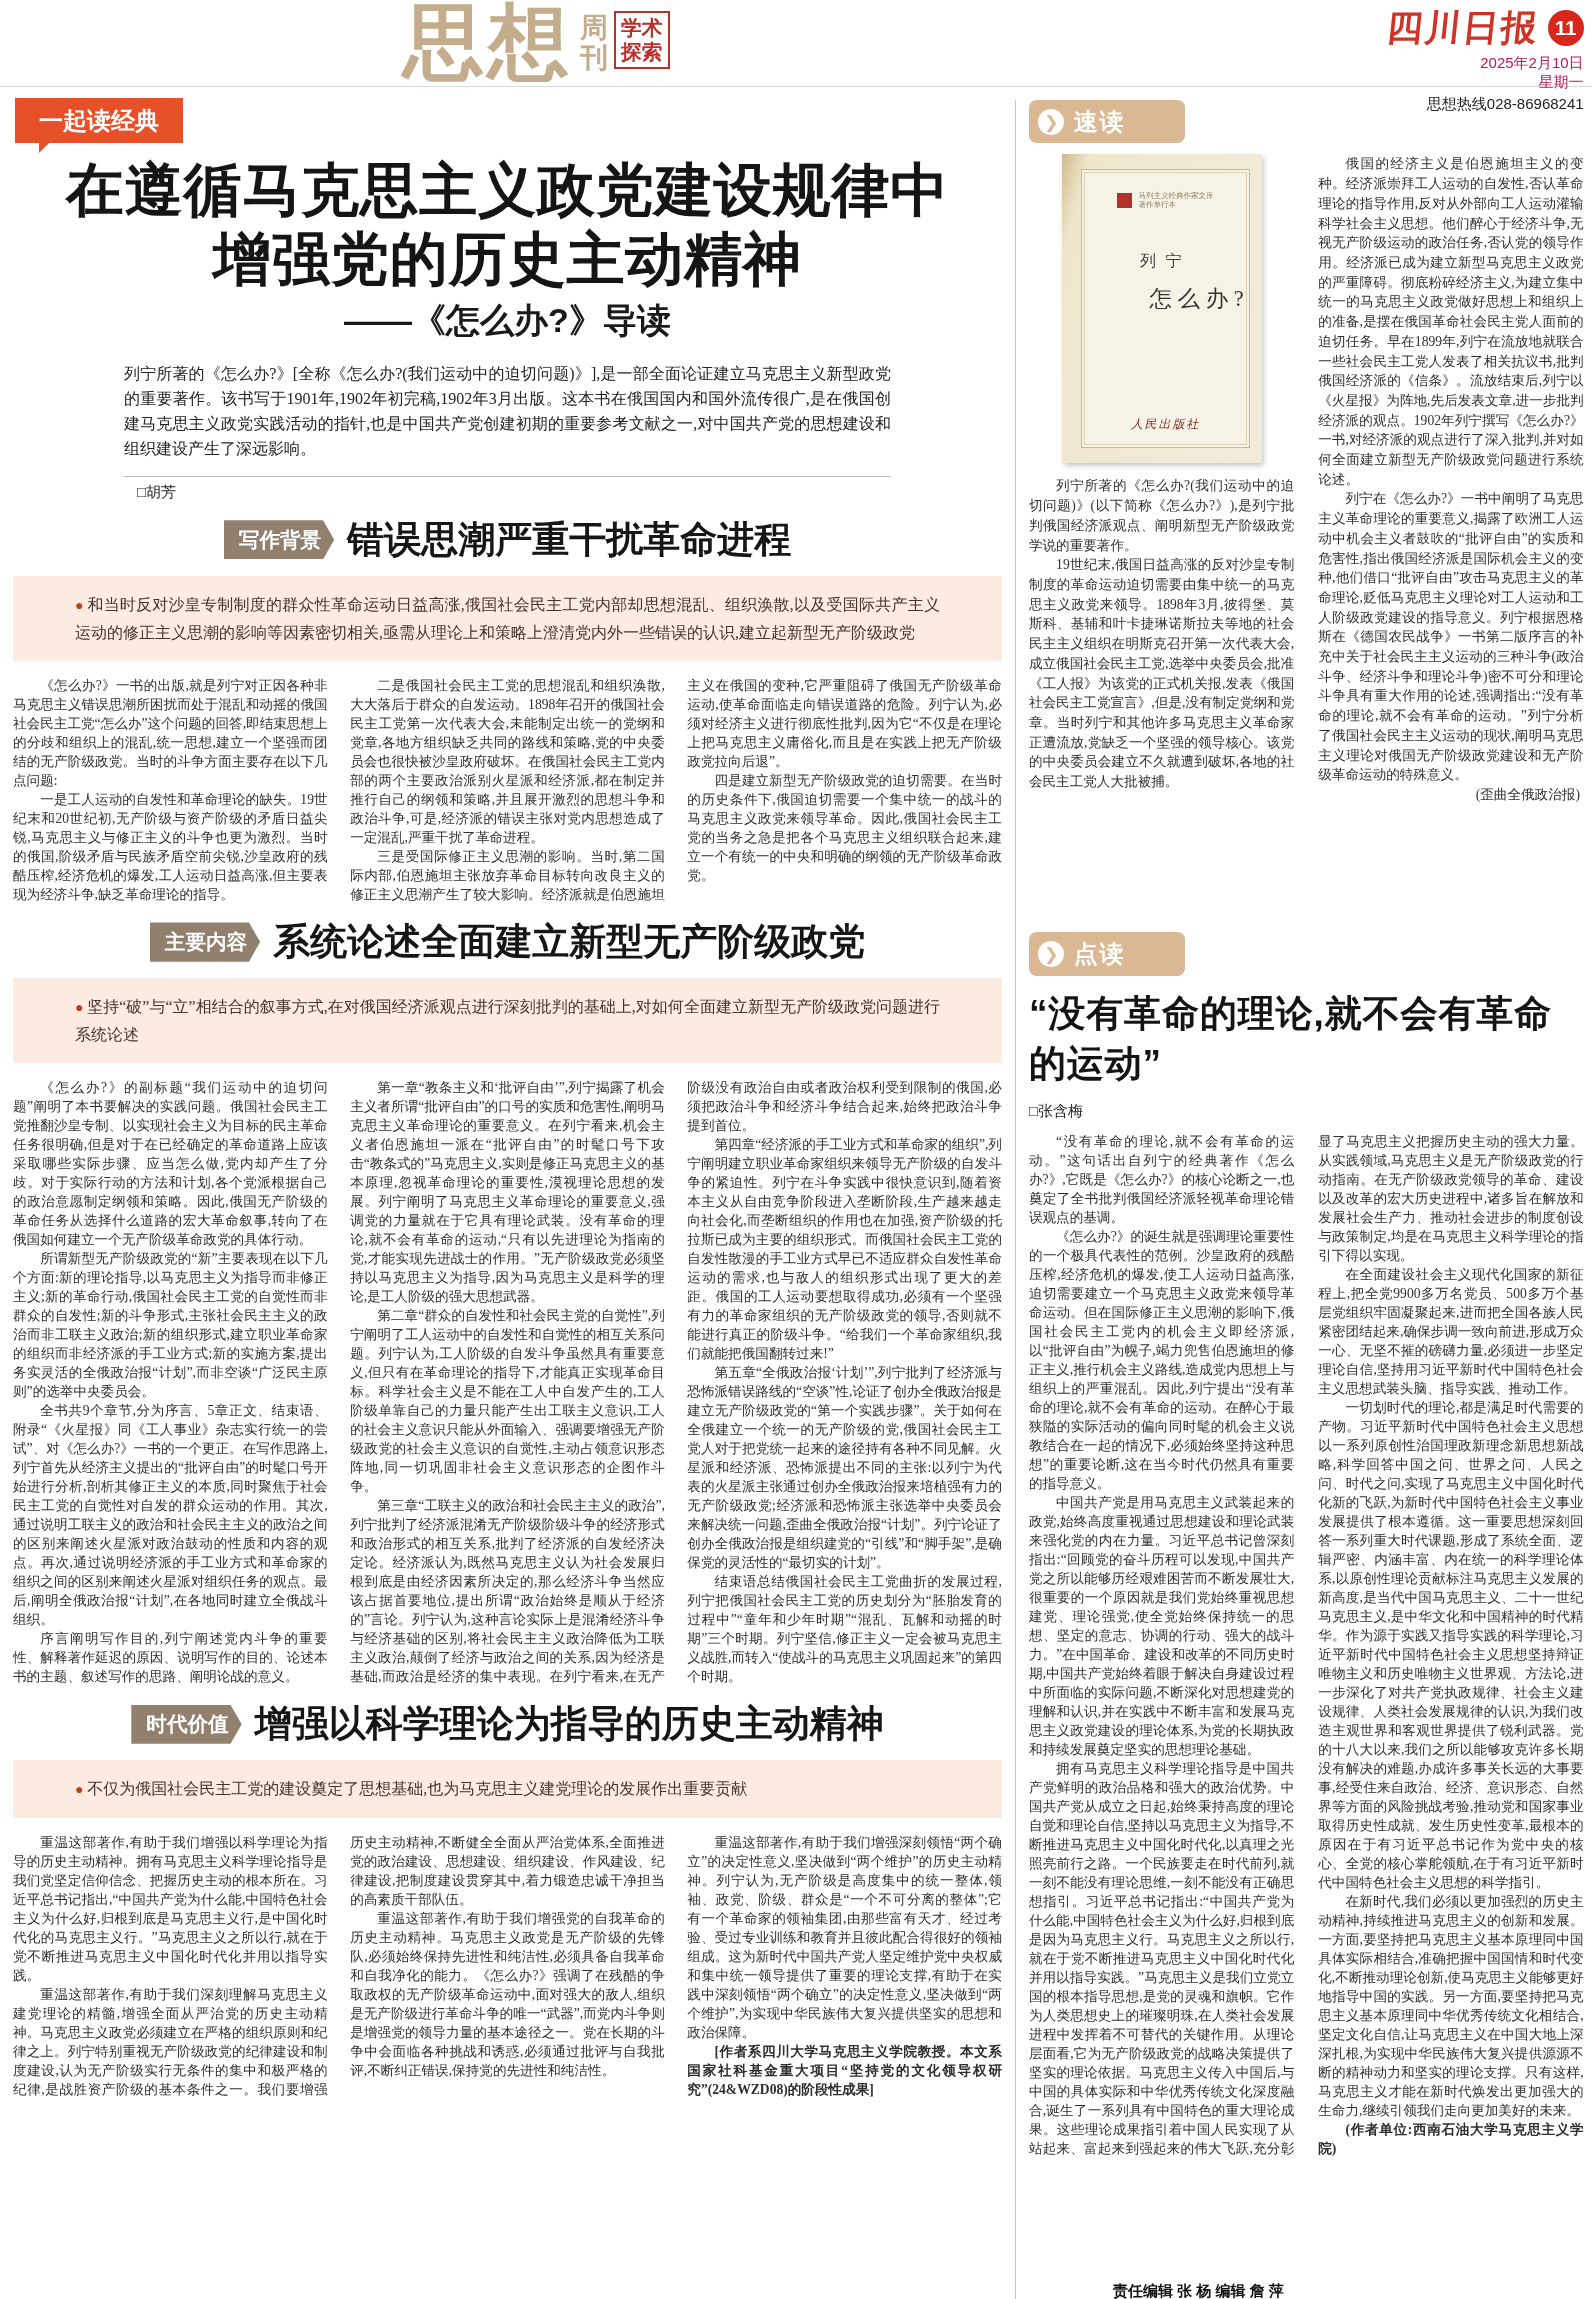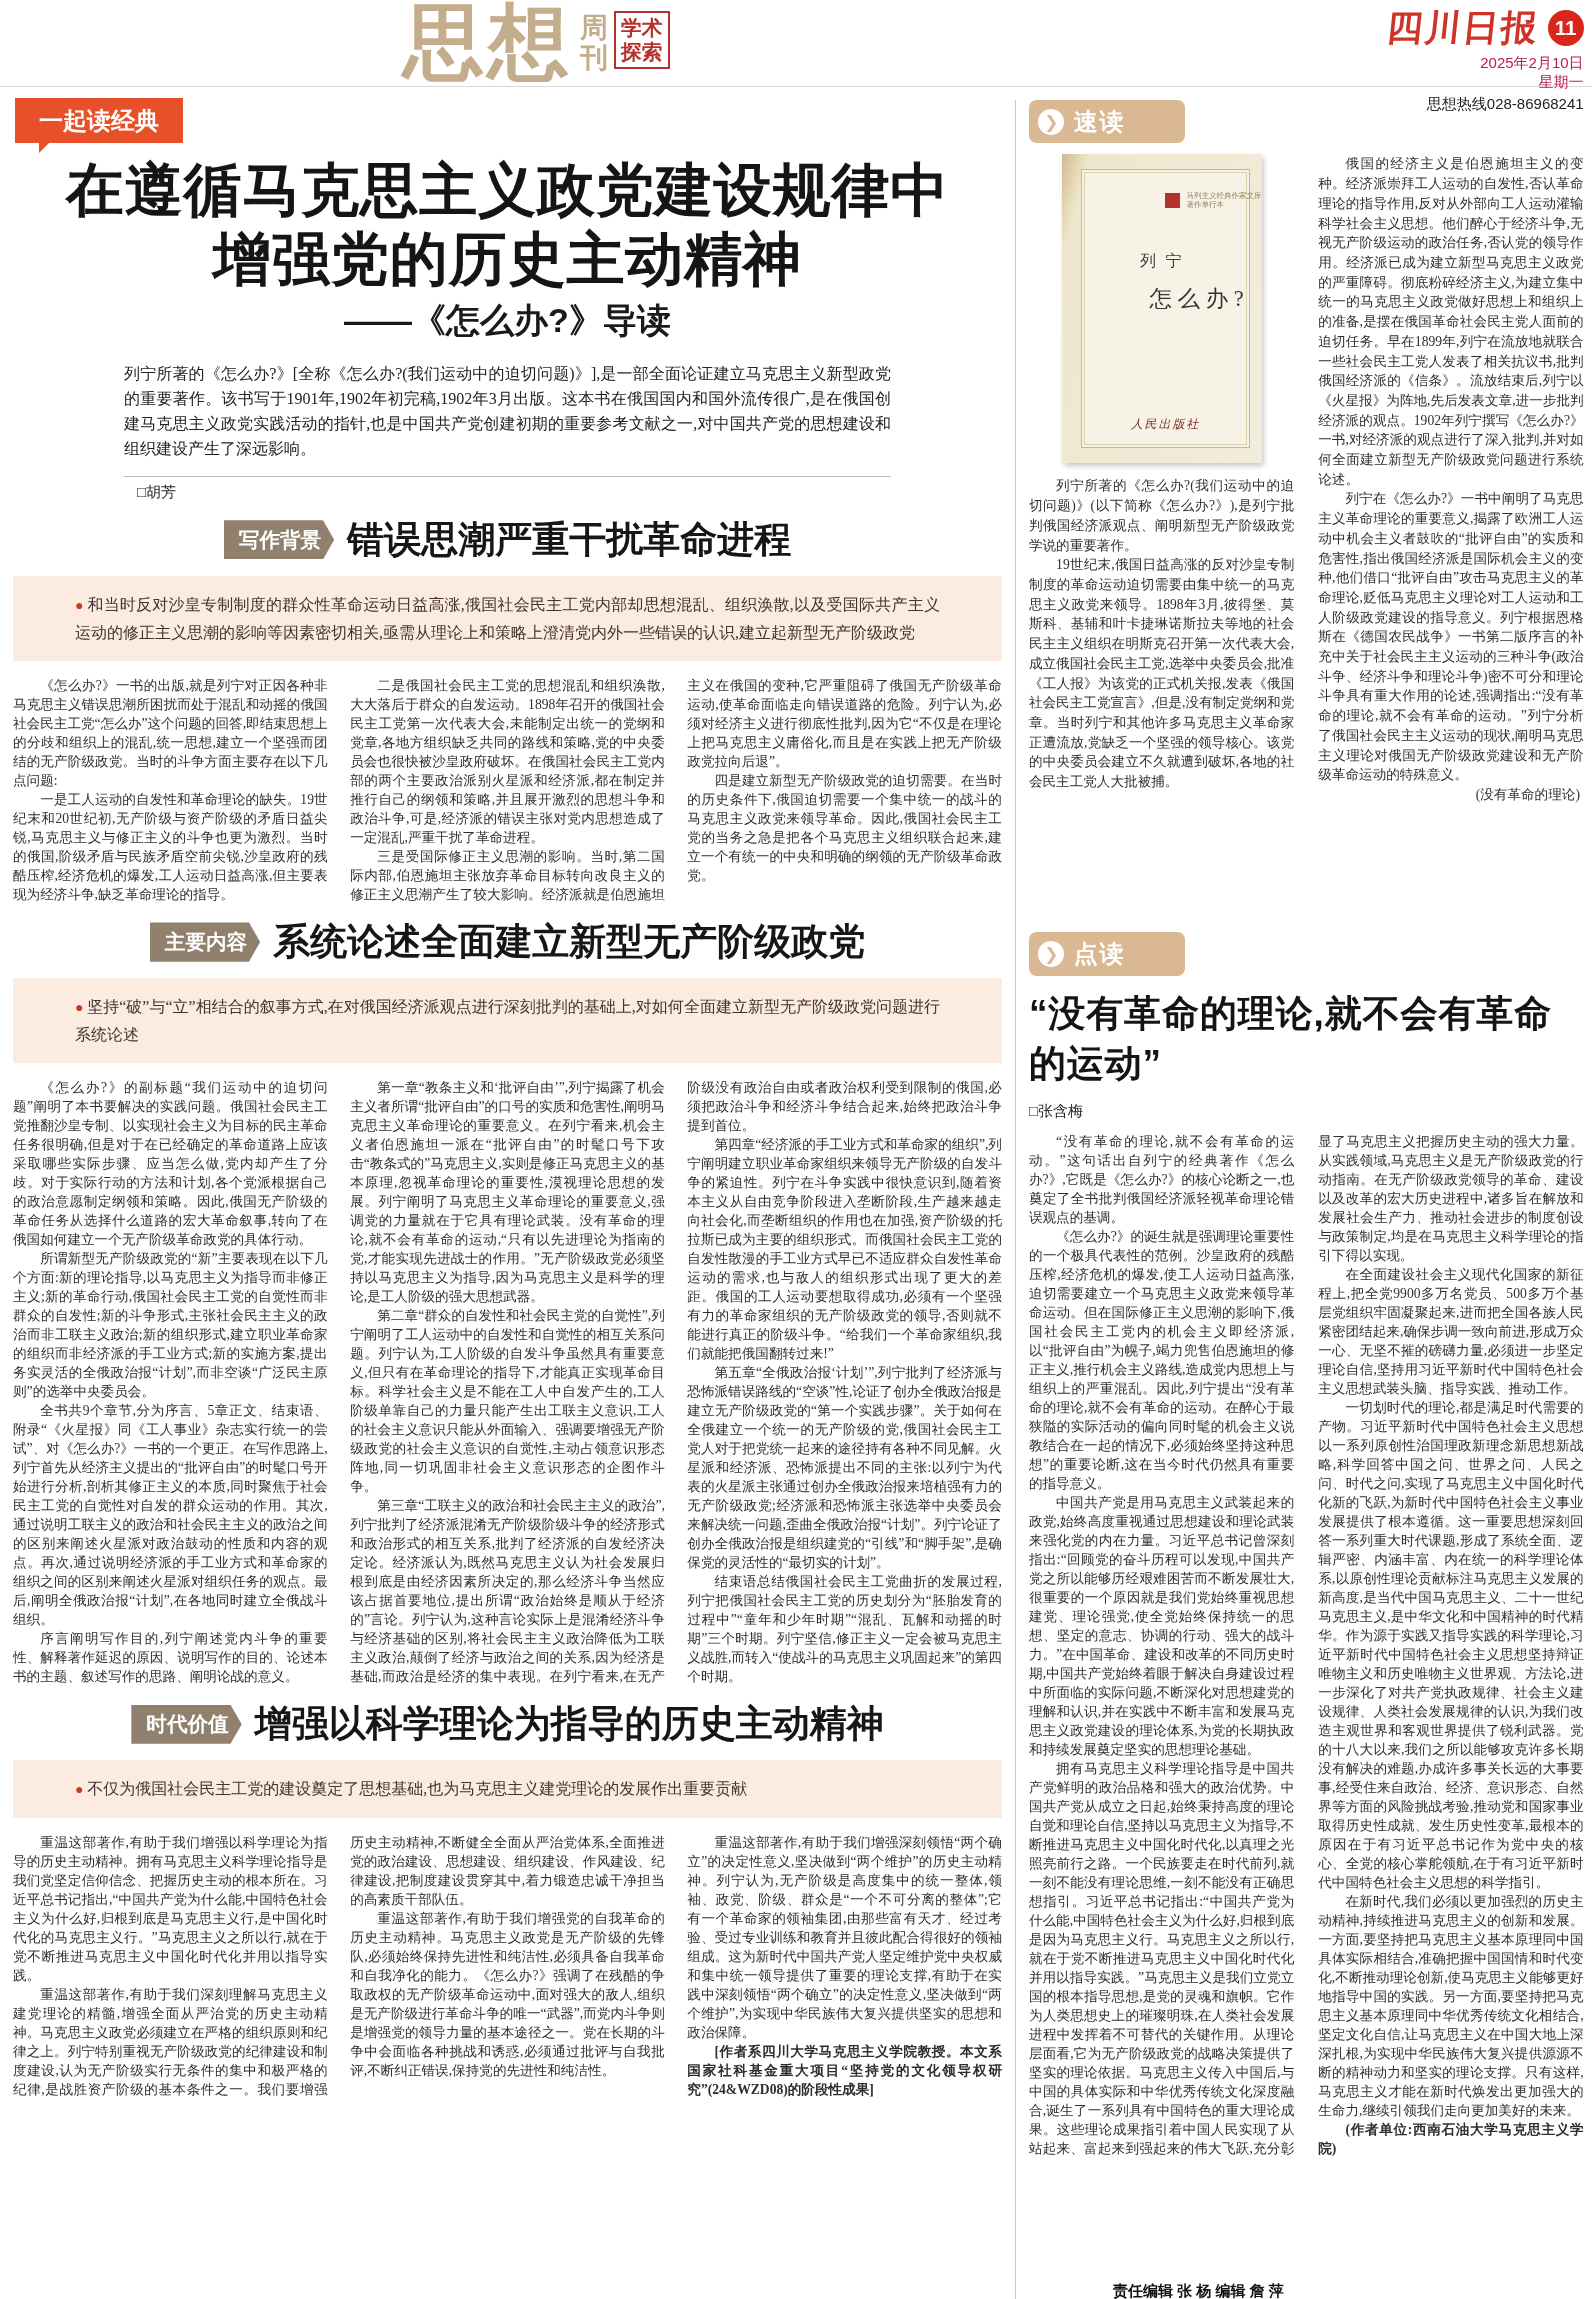--- a/index.html
+++ b/index.html
@@ -61,21 +61,21 @@
                     display:flex;align-items:center;justify-content:center;}
   .side-badge .lbl{color:#fff;font-family:"Liberation Sans",sans-serif;font-weight:700;font-size:24px;letter-spacing:1.9px;}
   .sudu-cols{column-count:2;column-gap:24px;height:761px;font-size:13.6px;line-height:19.7px;
              text-align:justify;color:#2e2e2e;}
   .sudu-cols p{margin:0;text-indent:2em;}
   .book{break-inside:avoid;width:200px;height:309px;margin:0 auto 13px auto;position:relative;
         background:linear-gradient(105deg,#cdb98e 0%,#e4d6b2 6%,#efe6cd 10%,#f2ecdc 100%);
         box-shadow:1.9px 2.8px 5.6px rgba(0,0,0,.25);}
   .book-inner{position:absolute;top:15px;left:19px;right:11.2px;bottom:15px;background:#f6f2e6;
               border:0.9px solid #c9b88e;outline:0.9px solid #ddd0ae;outline-offset:-4.7px;}
-  .book-seal-row{position:absolute;top:20.6px;left:50%;transform:translateX(-50%);display:flex;gap:6px;align-items:center;margin-left:48px;}
+  .book-seal-row{position:absolute;top:20.6px;left:50%;transform:translateX(-50%);display:flex;gap:6px;align-items:center;}
   .book-seal{width:15px;height:15px;background:#b5312c;}
   .book-series{font-size:7.5px;color:#8d7c5c;line-height:9.4px;white-space:nowrap;}
   .book-author{position:absolute;top:81px;width:100%;text-align:center;font-size:16px;
                letter-spacing:9.4px;color:#3b3b3b;}
   .book-title{position:absolute;top:111px;width:100%;text-align:right;font-size:22.5px;font-weight:400;
               letter-spacing:5.6px;color:#333;margin-top:8px;}
   .book-pub{position:absolute;bottom:13px;width:100%;text-align:center;font-size:12px;
             color:#7e2f24;font-style:italic;letter-spacing:1.9px;}
   .sudu-credit{text-indent:0 !important;text-align:right;padding-right:3.7px;}
   .diandu{margin-top:17px;}
@@ -209,21 +209,21 @@
               <div class="book-title">怎么办?</div>
               <div class="book-pub">人民出版社</div>
             </div>
           </div>
           <div>
               <p>列宁所著的《怎么办?(我们运动中的迫切问题)》(以下简称《怎么办?》),是列宁批判俄国经济派观点、阐明新型无产阶级政党学说的重要著作。</p>
               <p>19世纪末,俄国日益高涨的反对沙皇专制制度的革命运动迫切需要由集中统一的马克思主义政党来领导。1898年3月,彼得堡、莫斯科、基辅和叶卡捷琳诺斯拉夫等地的社会民主主义组织在明斯克召开第一次代表大会,成立俄国社会民主工党,选举中央委员会,批准《工人报》为该党的正式机关报,发表《俄国社会民主工党宣言》,但是,没有制定党纲和党章。当时列宁和其他许多马克思主义革命家正遭流放,党缺乏一个坚强的领导核心。该党的中央委员会建立不久就遭到破坏,各地的社会民主工党人大批被捕。</p>
               <p>俄国的经济主义是伯恩施坦主义的变种。经济派崇拜工人运动的自发性,否认革命理论的指导作用,反对从外部向工人运动灌输科学社会主义思想。他们醉心于经济斗争,无视无产阶级运动的政治任务,否认党的领导作用。经济派已成为建立新型马克思主义政党的严重障碍。彻底粉碎经济主义,为建立集中统一的马克思主义政党做好思想上和组织上的准备,是摆在俄国革命社会民主党人面前的迫切任务。早在1899年,列宁在流放地就联合一些社会民主工党人发表了相关抗议书,批判俄国经济派的《信条》。流放结束后,列宁以《火星报》为阵地,先后发表文章,进一步批判经济派的观点。1902年列宁撰写《怎么办?》一书,对经济派的观点进行了深入批判,并对如何全面建立新型无产阶级政党问题进行系统论述。</p>
               <p>列宁在《怎么办?》一书中阐明了马克思主义革命理论的重要意义,揭露了欧洲工人运动中机会主义者鼓吹的“批评自由”的实质和危害性,指出俄国经济派是国际机会主义的变种,他们借口“批评自由”攻击马克思主义的革命理论,贬低马克思主义理论对工人运动和工人阶级政党建设的指导意义。列宁根据恩格斯在《德国农民战争》一书第二版序言的补充中关于社会民主主义运动的三种斗争(政治斗争、经济斗争和理论斗争)密不可分和理论斗争具有重大作用的论述,强调指出:“没有革命的理论,就不会有革命的运动。”列宁分析了俄国社会民主主义运动的现状,阐明马克思主义理论对俄国无产阶级政党建设和无产阶级革命运动的特殊意义。</p>
             </div>
-          <p class="sudu-credit">(没有革命的理论)</p>
+          <p class="sudu-credit">(歪曲全俄政治报)</p>
         </div>
       </div>
 
       <div class="diandu">
         <div class="side-badge">
           <span class="circ">❯</span>
           <span class="lbl">点读</span>
         </div>
         <div class="diandu-headline">“没有革命的理论,就不会有革命的运动”</div>
         <div class="diandu-byline">□张含梅</div>

